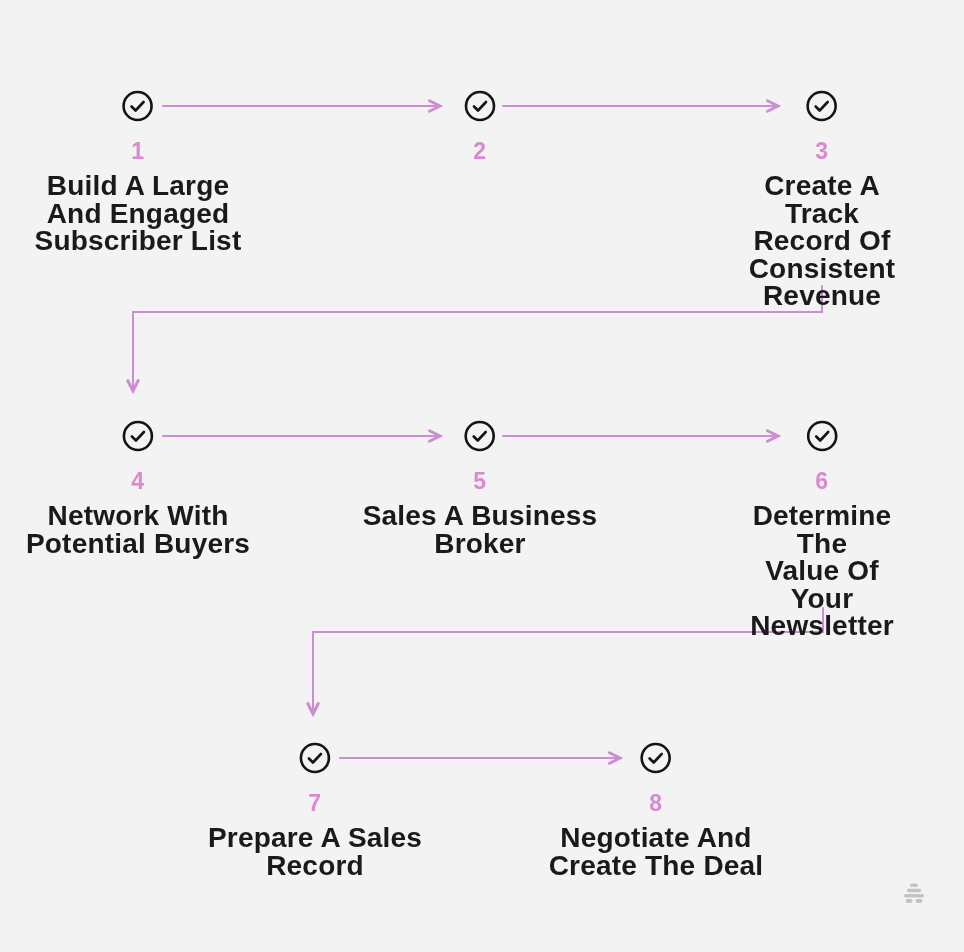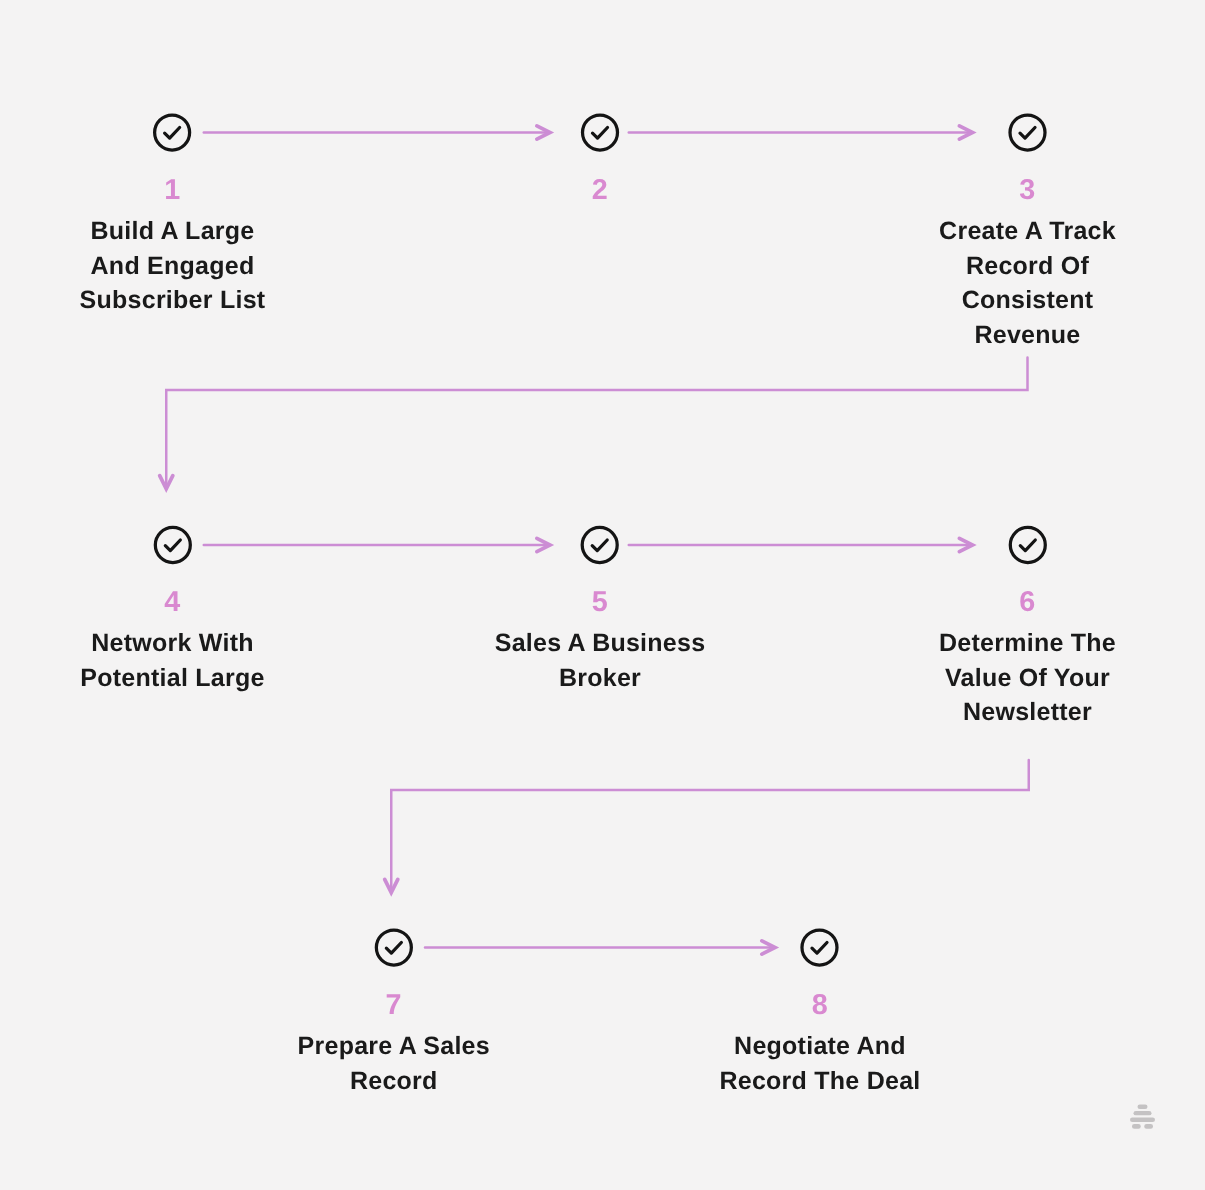--- a/index.html
+++ b/index.html
@@ -64,21 +64,21 @@
     margin-top: 16px;
     height: 26px;
     line-height: 26px;
     font-size: 23px;
     font-weight: 700;
     color: var(--accent-pink);
     letter-spacing: 0.5px;
   }
   .step-label {
     margin-top: 8px;
-    font-size: 20px;
+    font-size: 28px;
     font-weight: 700;
     line-height: 27.5px;
     color: var(--text-color);
     letter-spacing: 0.2px;
     white-space: pre-line;
   }
   .watermark {
     position: absolute;
     left: 901px;
     top: 882px;
@@ -138,21 +138,21 @@
 Consistent Revenue</div>
   </div>
 
   <div class="step step-4">
     <svg class="check-circle" viewBox="0 0 32 32">
         <circle class="stroke" cx="16" cy="16" r="14"></circle>
         <path class="stroke" d="M10 16.5 L14 20.5 L22 12"></path>
       </svg>
     <div class="step-number">4</div>
     <div class="step-label">Network With
-Potential Large</div>
+Potential Buyers</div>
   </div>
 
   <div class="step step-5">
     <svg class="check-circle" viewBox="0 0 32 32">
         <circle class="stroke" cx="16" cy="16" r="14"></circle>
         <path class="stroke" d="M10 16.5 L14 20.5 L22 12"></path>
       </svg>
     <div class="step-number">5</div>
     <div class="step-label">Sales A Business
 Broker</div>
@@ -179,21 +179,21 @@
 Record</div>
   </div>
 
   <div class="step step-8">
     <svg class="check-circle" viewBox="0 0 32 32">
         <circle class="stroke" cx="16" cy="16" r="14"></circle>
         <path class="stroke" d="M10 16.5 L14 20.5 L22 12"></path>
       </svg>
     <div class="step-number">8</div>
     <div class="step-label">Negotiate And
-Record The Deal</div>
+Create The Deal</div>
   </div>
 
   <svg class="watermark" viewBox="0 0 26 24" xmlns="http://www.w3.org/2000/svg">
     <rect x="9" y="1.5" width="8" height="3.6" rx="1.8"></rect>
     <rect x="5.8" y="6.7" width="14.4" height="3.6" rx="1.8"></rect>
     <rect x="3" y="11.9" width="20" height="3.6" rx="1.8"></rect>
     <rect x="4.6" y="17.1" width="7" height="3.8" rx="1.8"></rect>
     <rect x="14.4" y="17.1" width="7" height="3.8" rx="1.8"></rect>
   </svg>
 

